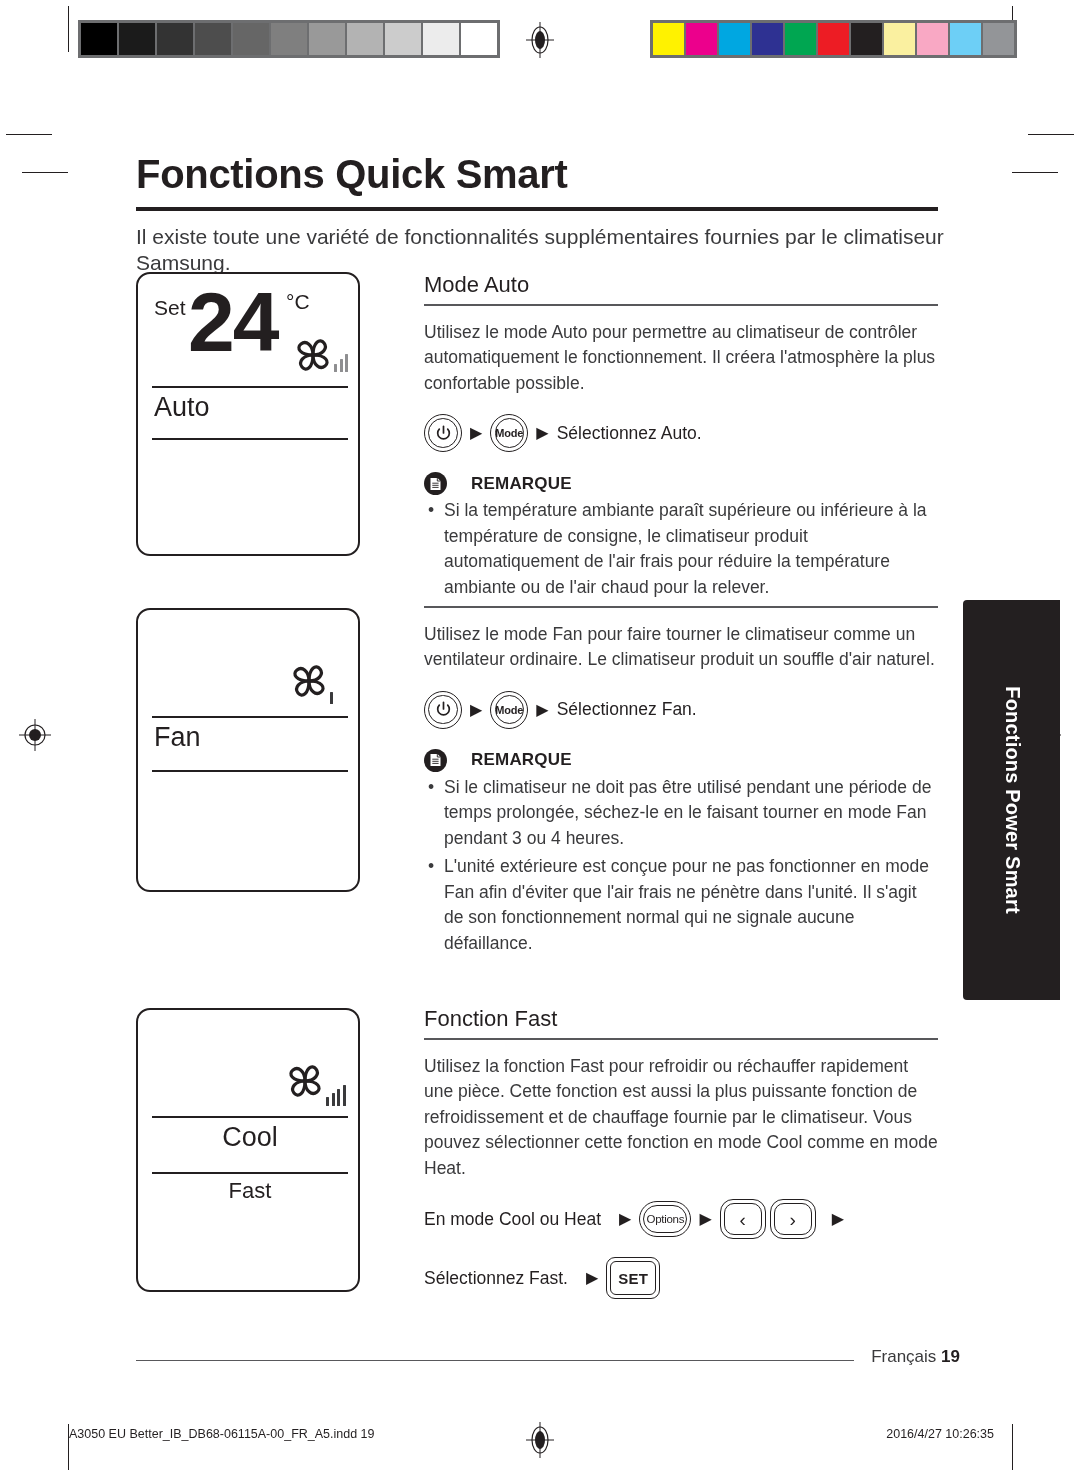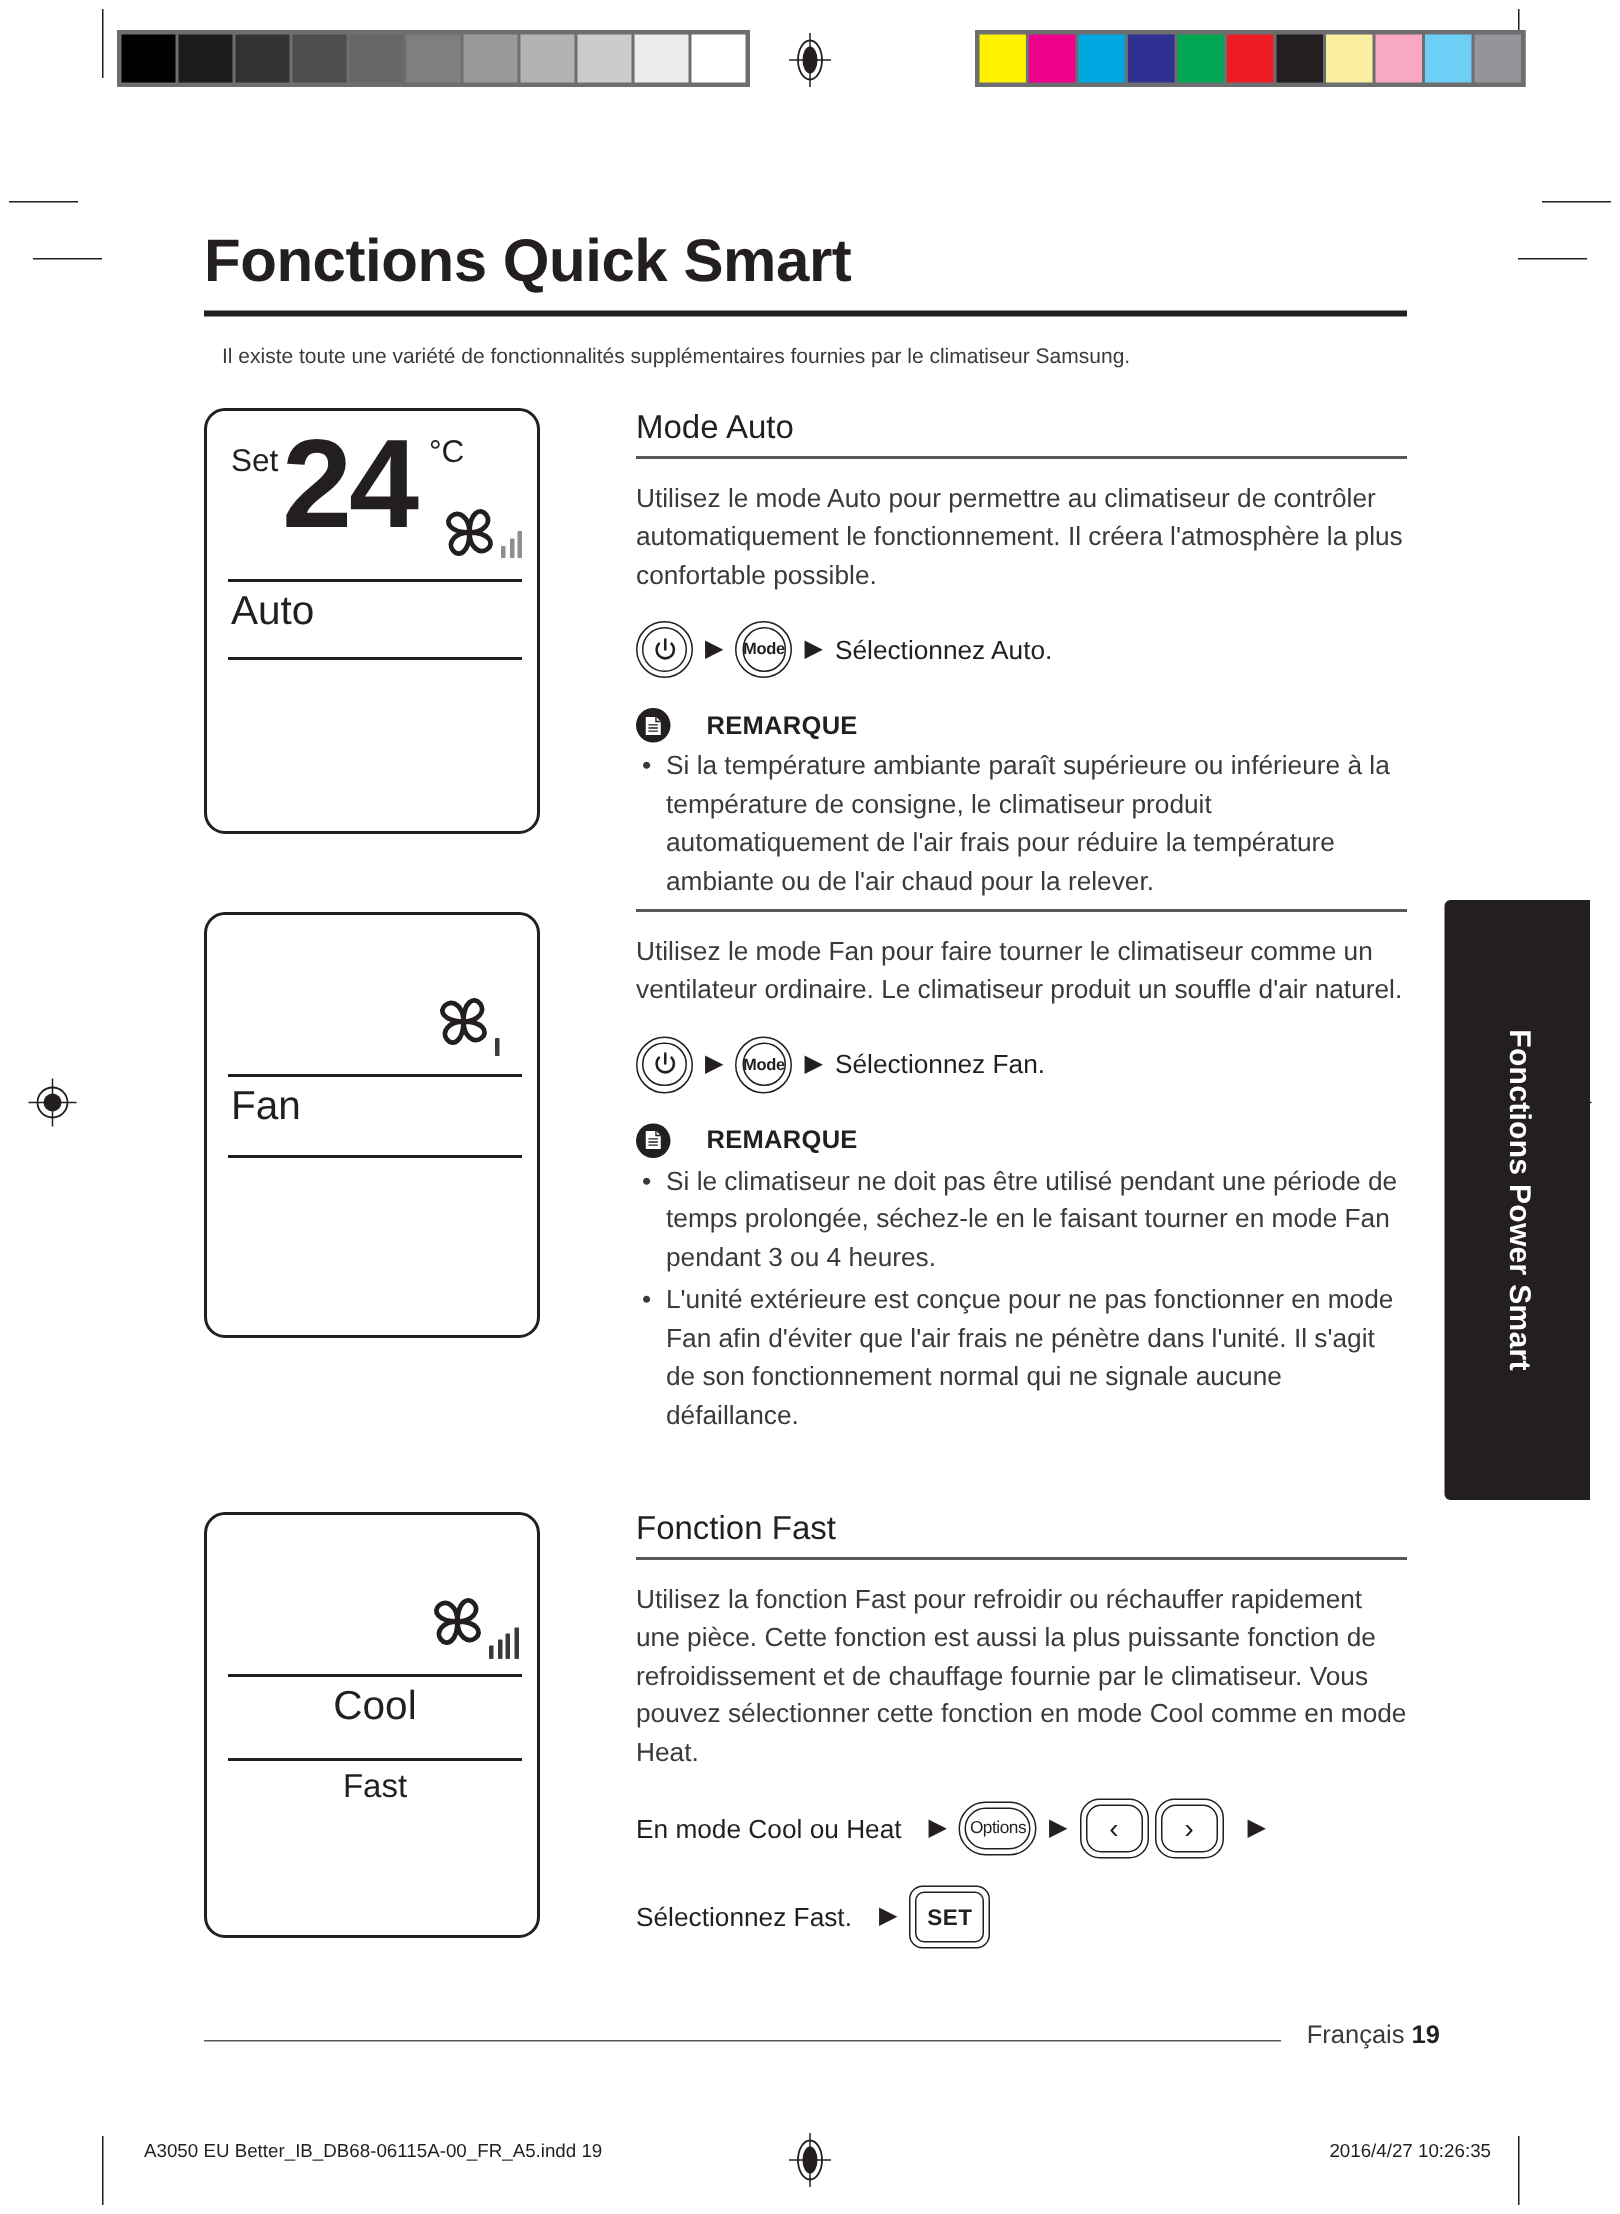--- a/index.html
+++ b/index.html
@@ -68,24 +68,24 @@
   .title-rule {
     position: absolute;
     left: 136px;
     top: 207px;
     width: 802px;
     height: 4px;
     background: #231f20;
   }
   .intro {
     position: absolute;
-    left: 148px;
+    left: 136px;
     top: 224px;
     width: 810px;
-    font-size: 14px;
+    font-size: 21px;
     line-height: 26px;
     color: #3a3a3c;
   }
 
   
   .lcd {
     position: absolute;
     left: 136px;
     width: 224px;
     border: 2px solid #231f20;
@@ -377,21 +377,21 @@
 
   
   .printinfo {
     position: absolute;
     top: 1427px;
     font-size: 12.5px;
     color: #231f20;
     font-family: "Liberation Sans", sans-serif;
     white-space: nowrap;
   }
-  #print-file { left: 96px; text-align: center; }
+  #print-file { left: 69px; text-align: center; }
   #print-date { right: 86px; }
   #print-reg  { left: 523px; top: 1420px; }
 </style>
 </head>
 <body>
 
 <div class="page">
 
   <div class="crop v" style="left:68px;  top:6px;"></div>
   <div class="crop h" style="left:6px;   top:134px;"></div>

